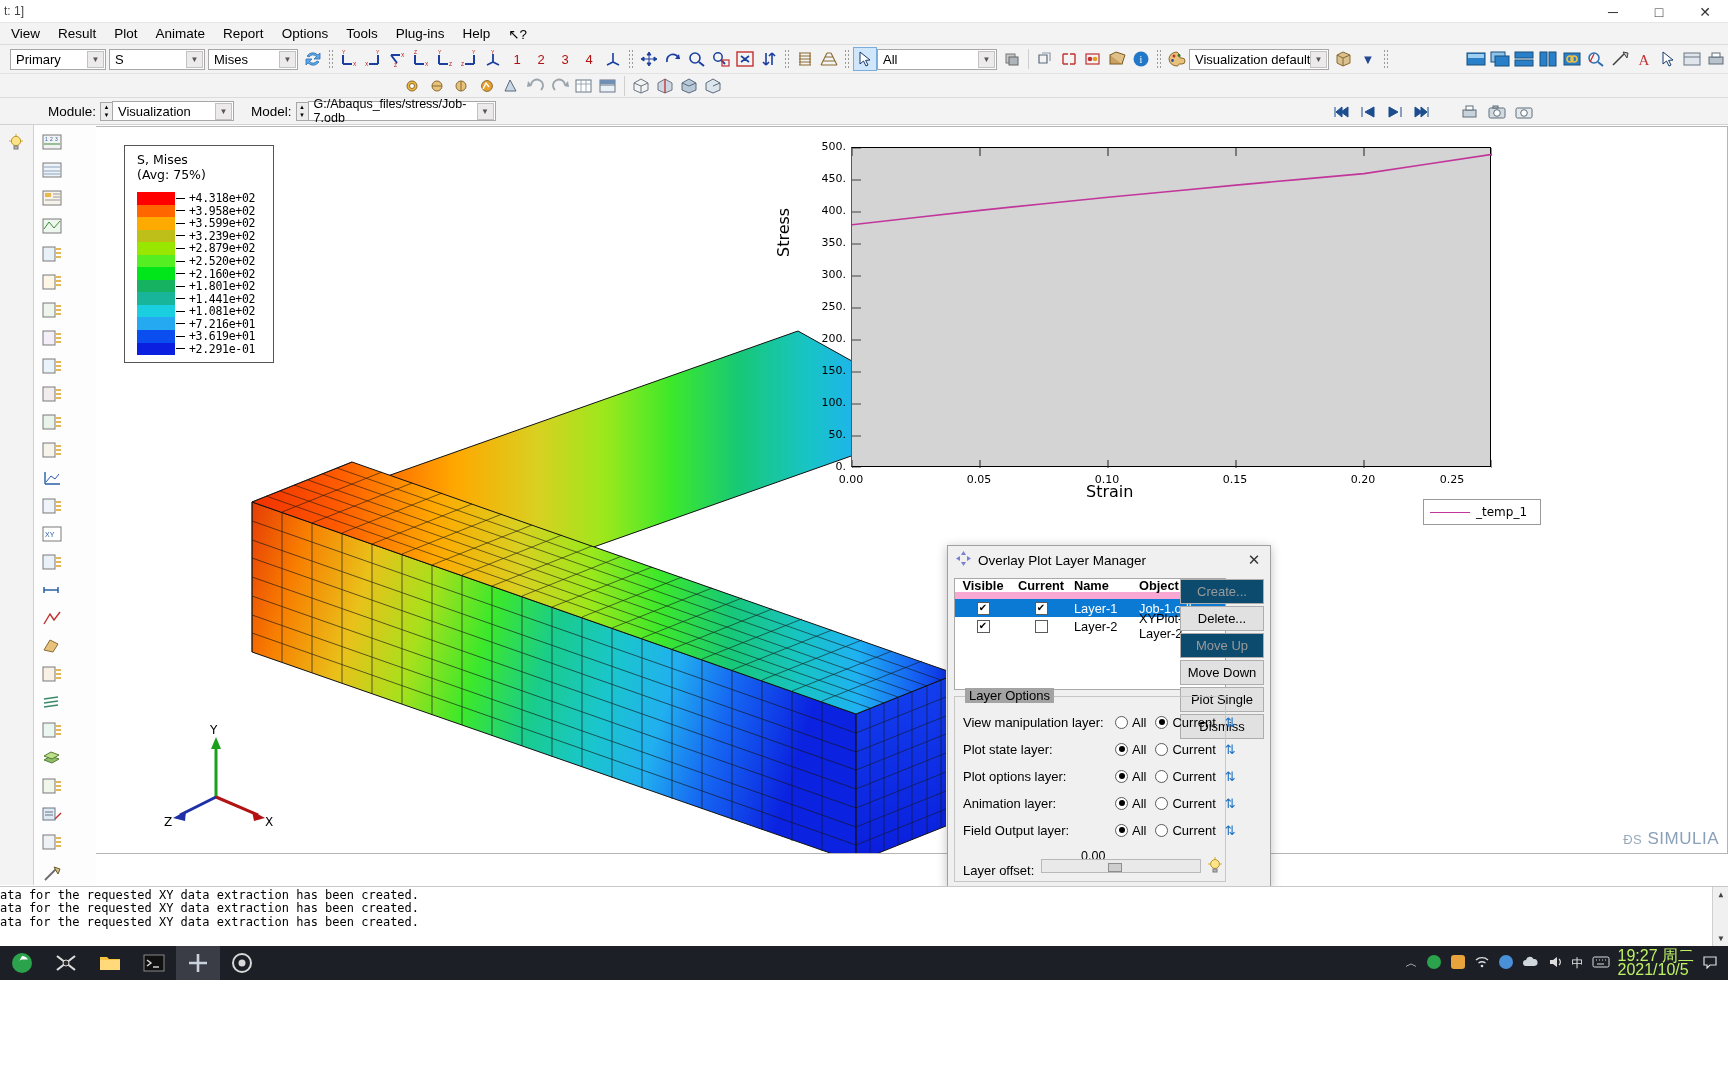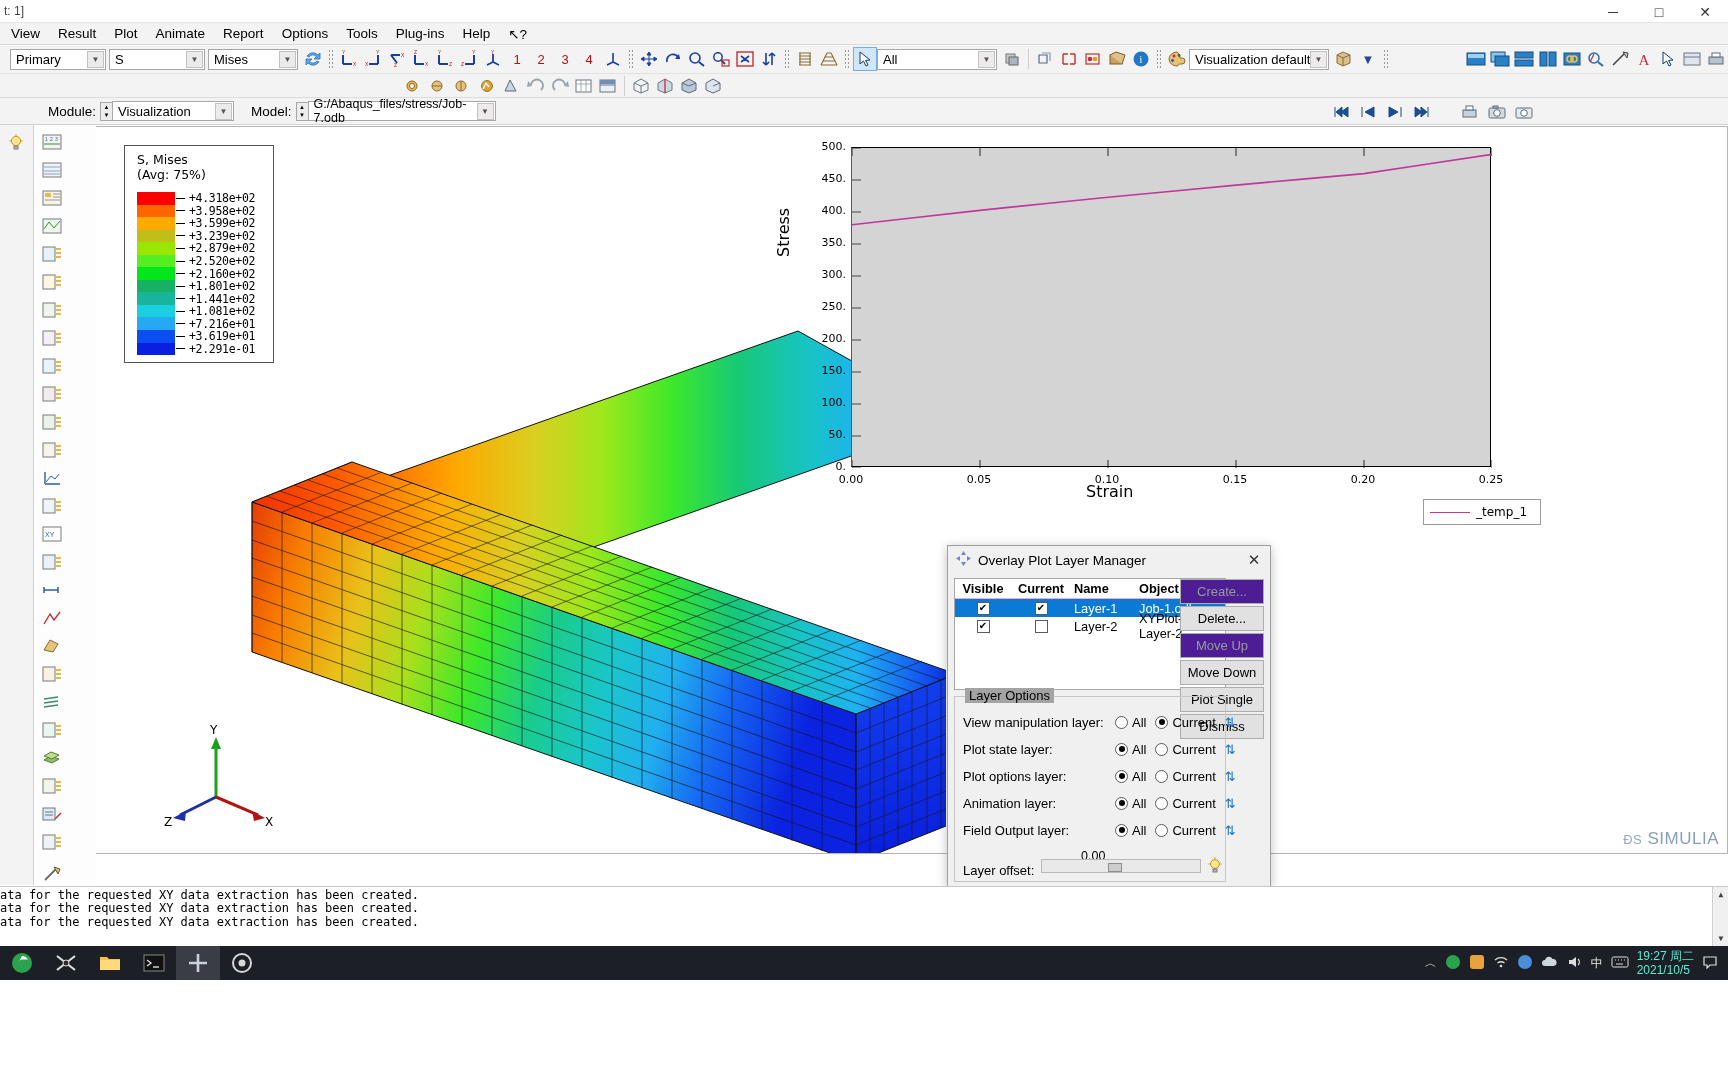--- a/index.html
+++ b/index.html
@@ -164,37 +164,37 @@
     background:#f0f0f0; border:1px solid #a0a0a0; box-shadow:0 2px 10px rgba(0,0,0,.25);
     font-size:13.5px;
   }
   .dlg-title{ height:28px; display:flex; align-items:center; padding-left:8px; gap:7px;
               background:#f0f0f0; }
   .dlg-close{ position:absolute; right:4px; top:4px; width:24px; height:20px;
               display:flex; align-items:center; justify-content:center; font-size:15px; color:#333; }
   .lgrid{ position:absolute; left:6px; top:32px; width:272px; height:112px;
           border:1px solid #a8a8a8; background:#fff; }
   .lhead{ display:flex; height:20px; align-items:center; font-weight:bold;
-          border-bottom:1px solid #f9a8d4; background:#fff; }
+          border-bottom:7px solid #f9a8d4; background:#fff; }
   .lhead span{ font-size:12.8px; }
   .lrow{ display:flex; height:18px; align-items:center; font-size:12.8px; }
   .lrow.sel{ background:#0a7ad4; color:#fff; }
   .c1{ width:56px; display:flex; justify-content:center; }
   .c2{ width:60px; display:flex; justify-content:center; }
   .c3{ width:64px; padding-left:3px; }
   .c4{ flex:1; padding-left:4px; }
   .cb{ width:13px; height:13px; border:1px solid #5a5a5a; background:#fff;
        display:inline-flex; align-items:center; justify-content:center;
        font-size:10px; color:#000; line-height:1; }
   .btn{
     position:absolute; right:6px; width:84px; height:25px;
     border:1px solid #adadad; background:#e1e1e1; font-size:13px;
     display:flex; align-items:center; justify-content:center;
   }
-  .btn.disabled{ color:#9a9a9a; background:#4c1d95; }
+  .btn.disabled{ color:#9a9a9a; background:#0c4a6e; }
   .group{
     position:absolute; left:6px; top:150px; width:272px; height:186px;
     border:1px solid #c6c6c6;
   }
   .group > .gtitle{ position:absolute; left:10px; top:-9px; background:#a3a3a3;
                     padding:0 4px; font-size:13px; }
   .orow{ position:absolute; left:8px; height:22px; display:flex; align-items:center; font-size:13px; }
   .orow .olabel{ width:152px; }
   .radio{ width:13px; height:13px; border:1px solid #5a5a5a; border-radius:50%;
           display:inline-flex; align-items:center; justify-content:center; background:#fff; }
@@ -221,21 +221,21 @@
 
   
   .taskbar{
     position:absolute; left:0; top:946px; width:1728px; height:34px;
     background:#1d1f26; display:flex; align-items:center;
   }
   .tbicon{ width:44px; height:34px; display:flex; align-items:center; justify-content:center;
            font-size:17px; }
   .tray{ position:absolute; right:0; top:0; height:34px; display:flex; align-items:center; gap:8px;
          padding-right:10px; color:#e6e6e6; font-size:12px; }
-  .clock{ text-align:left; line-height:14px; font-size:12px; color:#5eead4; }
+  .clock{ text-align:left; line-height:14px; font-size:16px; color:#bef264; }
   .red{ color:#b31212; }
 </style>
 </head>
 <body>
 
 <div class="titlebar">
   <span class="ttext">t: 1]</span>
   <div class="winbtns">
     <div class="winbtn">─</div>
     <div class="winbtn">□</div>
@@ -1120,21 +1120,21 @@
         <div class="ytick" style="left: 50px; width: 40px; top: 67px;">400.</div>
         <div class="ytick" style="left: 50px; width: 40px; top: 35px;">450.</div>
         <div class="ytick" style="left: 50px; width: 40px; top: 3px;">500.</div>
       </div>
     <div id="xticks">
         <div class="xtick" style="left: 73px; width: 44px; top: 336px;">0.00</div>
         <div class="xtick" style="left: 201px; width: 44px; top: 336px;">0.05</div>
         <div class="xtick" style="left: 329px; width: 44px; top: 336px;">0.10</div>
         <div class="xtick" style="left: 457px; width: 44px; top: 336px;">0.15</div>
         <div class="xtick" style="left: 585px; width: 44px; top: 336px;">0.20</div>
-        <div class="xtick" style="left: 713px; width: 44px; top: 336px;">0.25</div>
+        <div class="xtick" style="left: 674px; width: 44px; top: 336px;">0.25</div>
       </div>
     <div class="ylabel">Stress</div>
     <div class="xlabel">Strain</div>
   </div>
 
   <div class="legend-temp">
     <span class="legline"></span>
     <span>_temp_1</span>
   </div>
 

